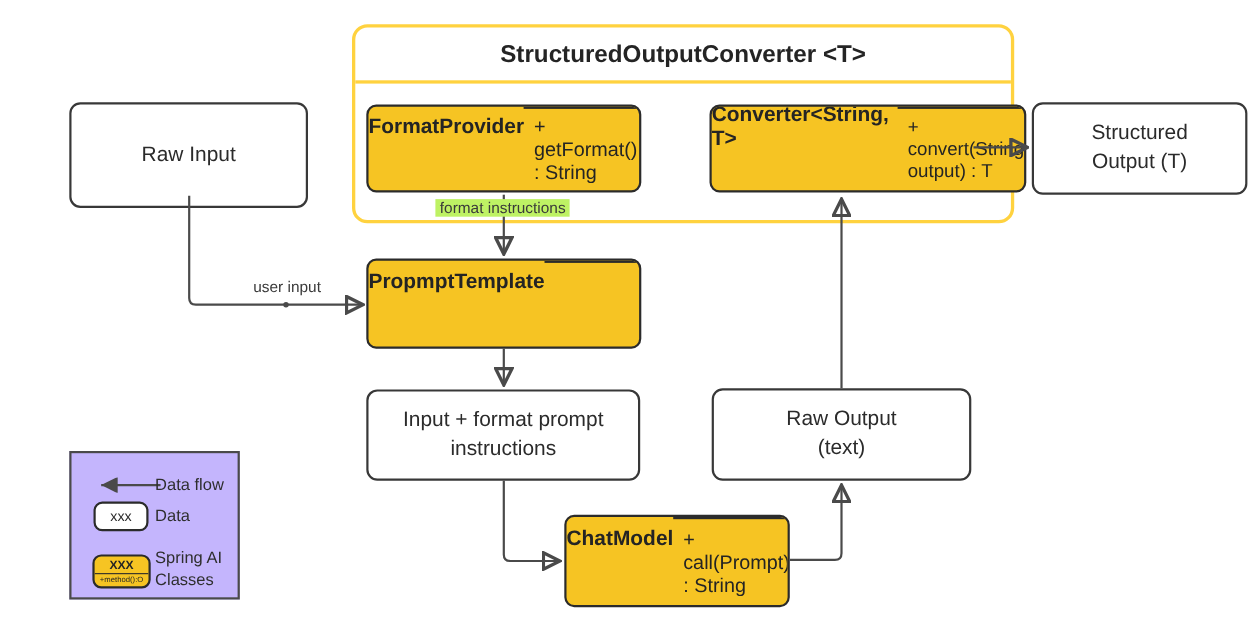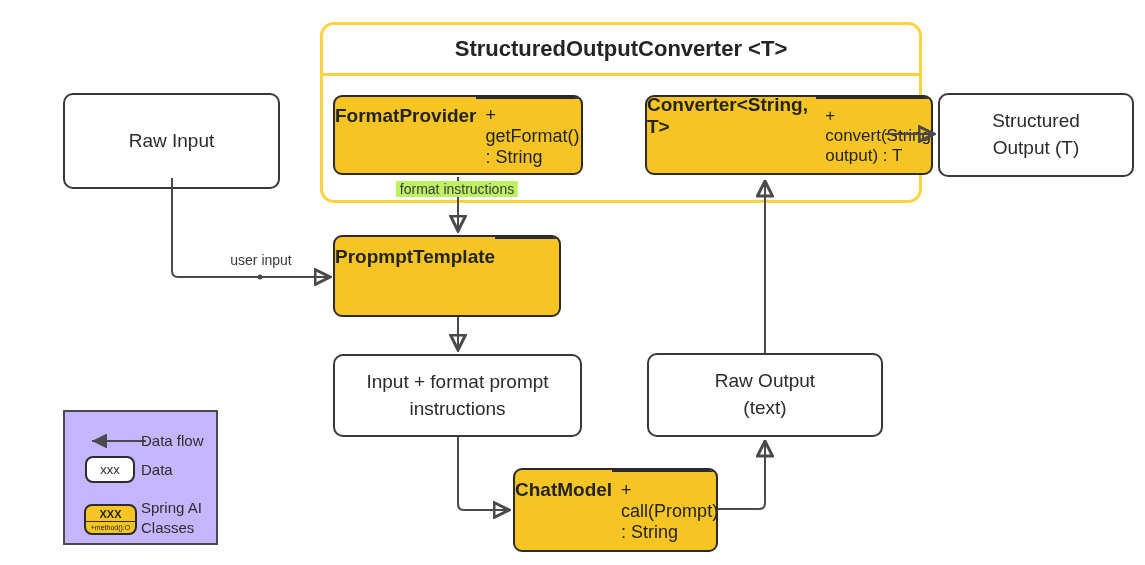--- a/index.html
+++ b/index.html
@@ -86,21 +86,21 @@
   <div class="class-box" style="left:333px;top:95px;width:250px;height:80px">
     <div class="cname" style="height:37px">FormatProvider</div>
     <div class="cmethod">+ getFormat() : String</div>
   </div>
 
   <div class="class-box" style="left:645px;top:95px;width:288px;height:80px">
     <div class="cname" style="height:37px">Converter&lt;String, T&gt;</div>
     <div class="cmethod" style="font-size:17px">+ convert(String output) : T</div>
   </div>
 
-  <div class="class-box" style="left:333px;top:235px;width:228px;height:82px">
+  <div class="class-box" style="left:333px;top:235px;width:250px;height:82px">
     <div class="cname" style="height:40px">PropmptTemplate</div>
     <div class="cmethod"></div>
   </div>
 
   <div class="class-box" style="left:513px;top:468px;width:205px;height:84px">
     <div class="cname" style="height:40px">ChatModel</div>
     <div class="cmethod">+ call(Prompt) : String</div>
   </div>
 
   <div class="node" style="left:63px;top:93px;width:217px;height:96px">

